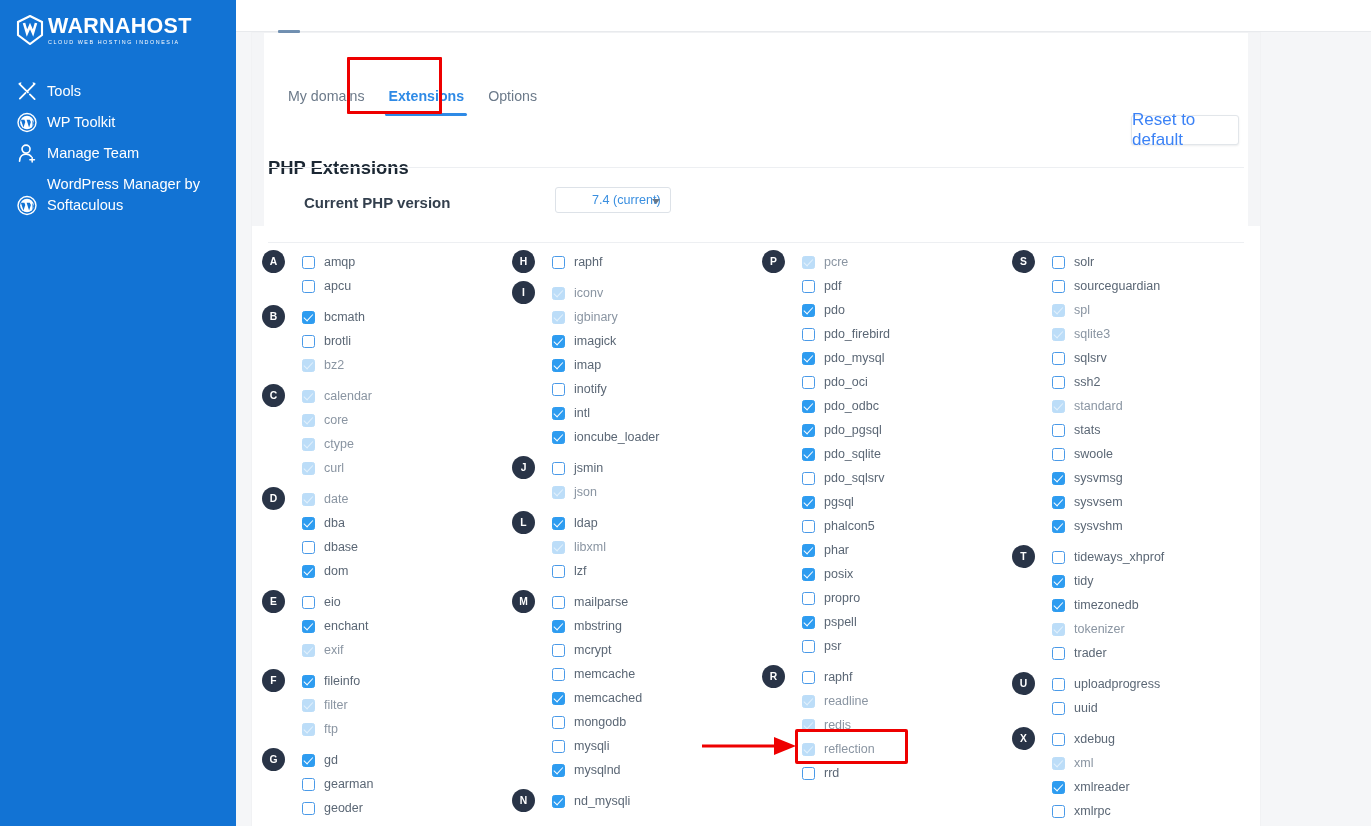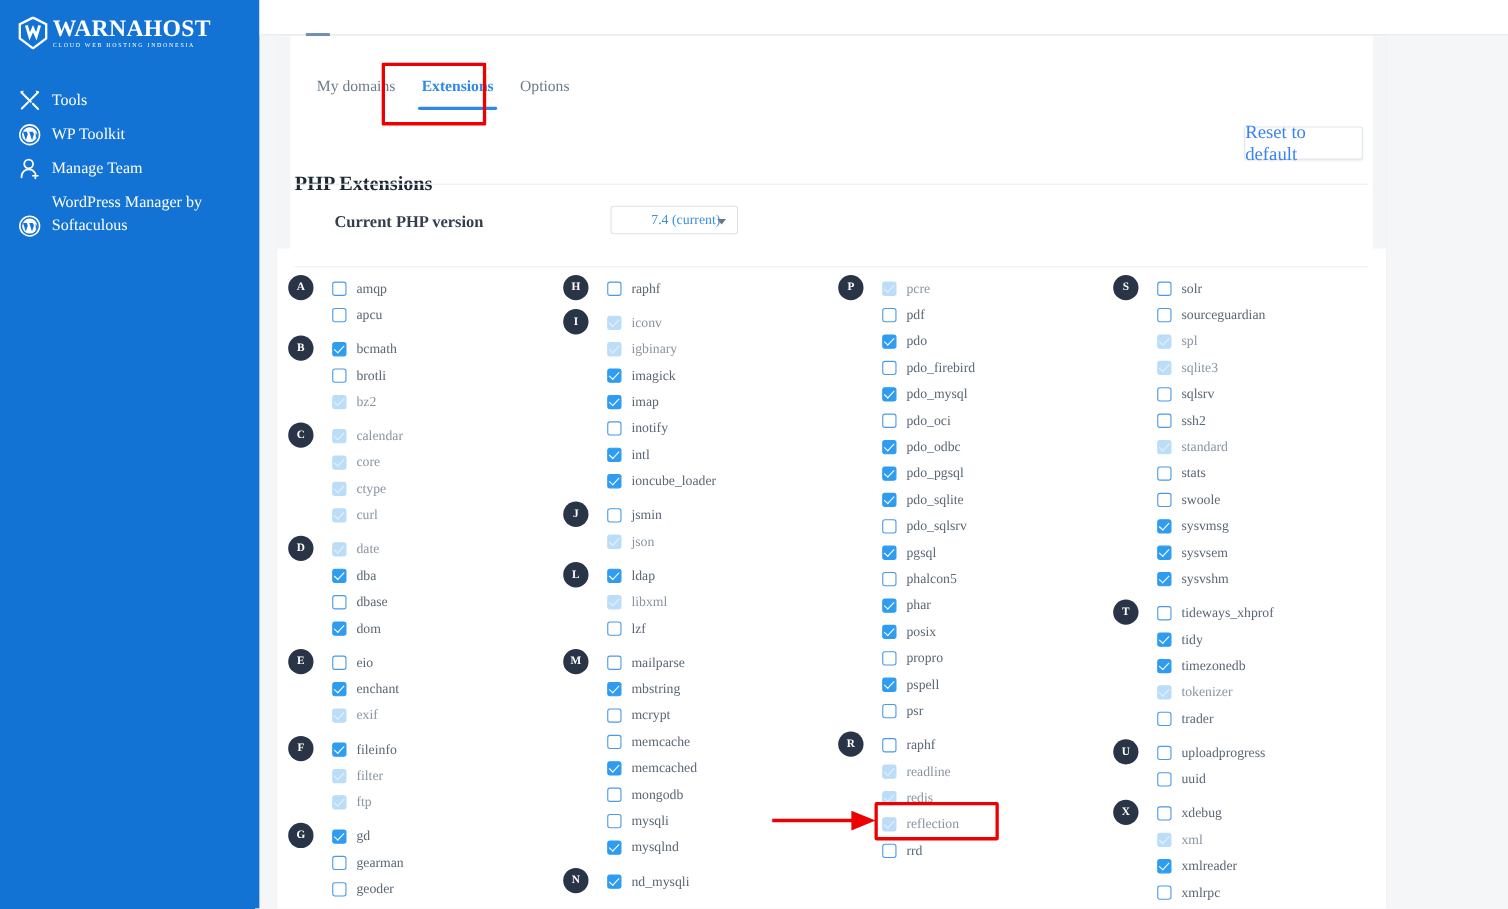--- a/index.html
+++ b/index.html
@@ -3,21 +3,21 @@
 <meta charset="utf-8">
 <style>
   * { box-sizing: border-box; }
   html, body {
     margin: 0; padding: 0;
     width: 1371px; height: 826px;
     overflow: hidden;
     background: #f5f6f8;
     font-family: "Liberation Sans", sans-serif;
   }
-  #app { position: relative; width: 1371px; height: 582px; font-family: Liberation Serif, serif; }
+  #app { position: relative; width: 1371px; height: 582px; }
 
   
   #sidebar {
     position: absolute; left: 0; top: 0;
     width: 236px; height: 826px;
     background: #1273d4;
     color: #ffffff;
     overflow: hidden;
   }
   .brand { position: absolute; left: 16px; top: 15px; display: flex; align-items: flex-start; }
@@ -70,21 +70,21 @@
     position: absolute; left: 0; top: 0; width: 12px; height: 193px;
     background: #f4f5f7;
   }
   .rightgutter {
     position: absolute; right: 0; top: 0; width: 12px; height: 193px;
     background: #f4f5f7;
   }
 
   
   .tabs {
-    position: absolute; left: 24px; top: 28px;
+    position: absolute; left: 24px; top: 45px;
     display: flex; align-items: flex-end; gap: 0;
   }
   .tab {
     font-size: 14.2px; color: #6c7a8a;
     padding: 10px 12px 12px 12px;
     cursor: pointer; position: relative; white-space: nowrap;
   }
   .tab.active { color: #2e8ae6; font-weight: bold; }
   .tab.active::after {
     content: ""; position: absolute; left: 9px; right: 9px; bottom: 0;

